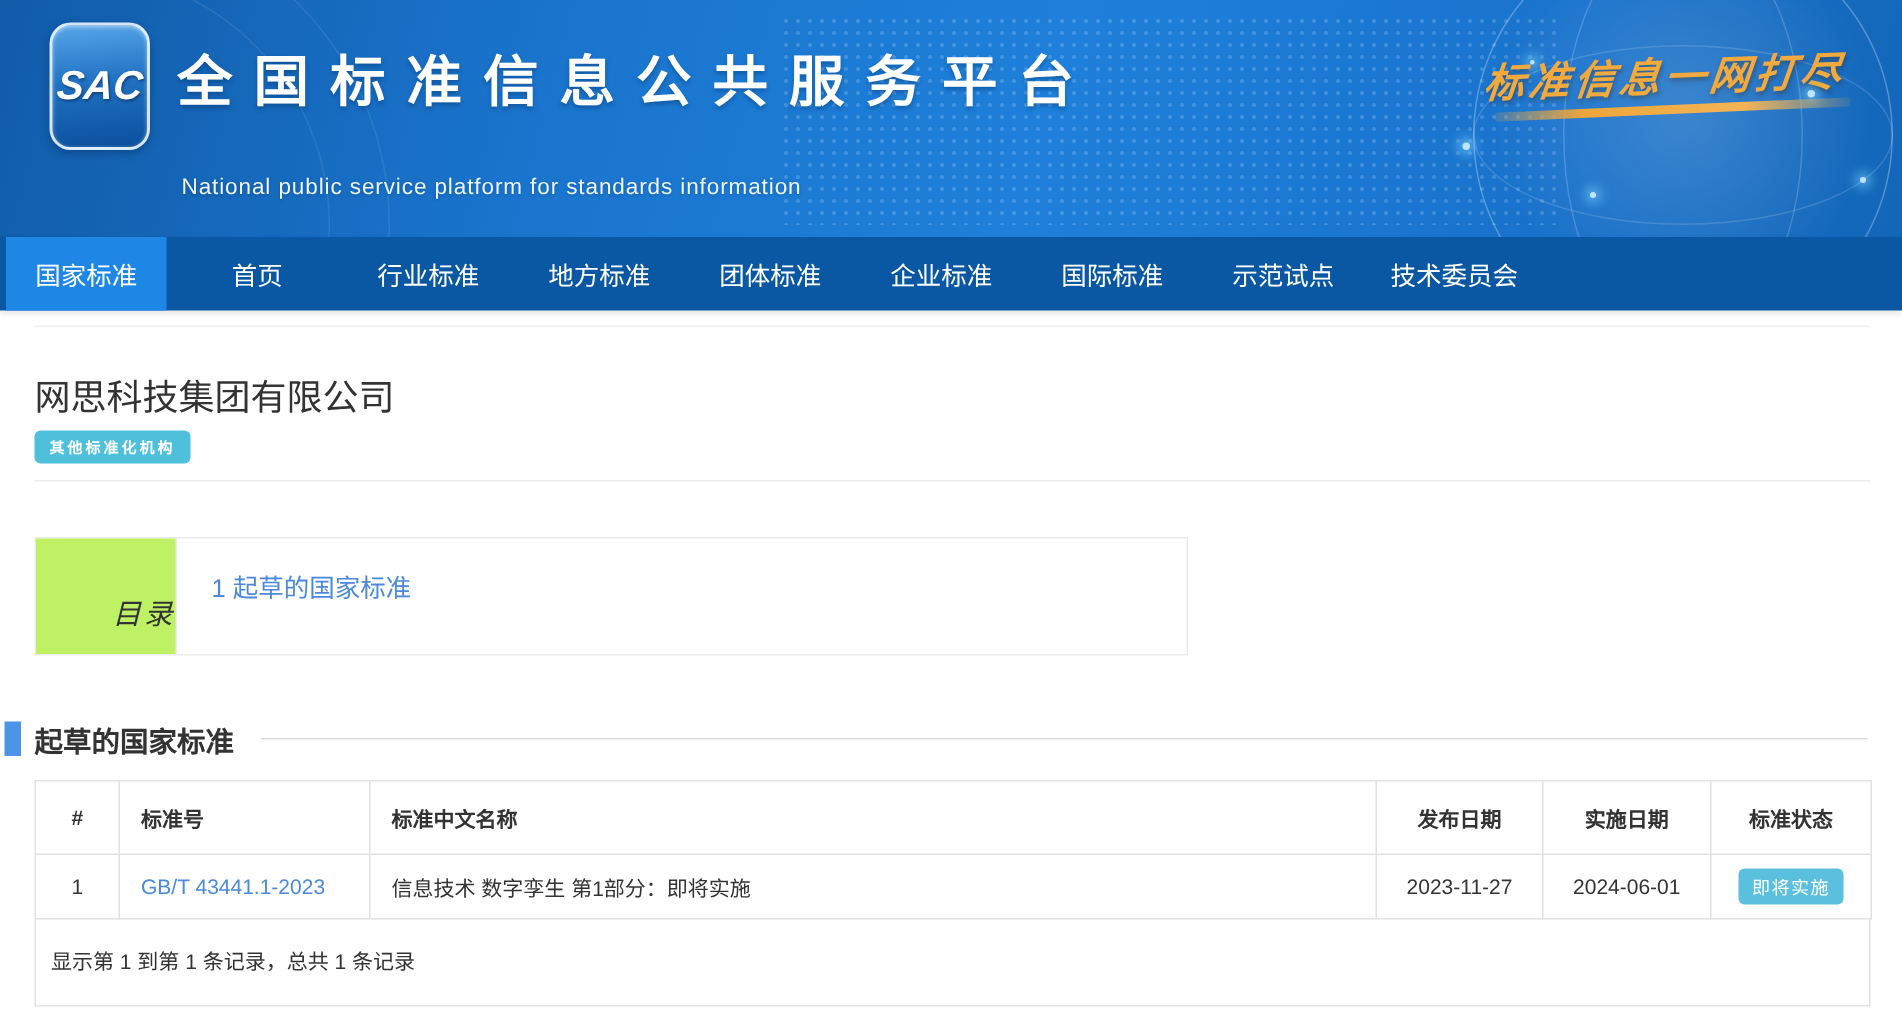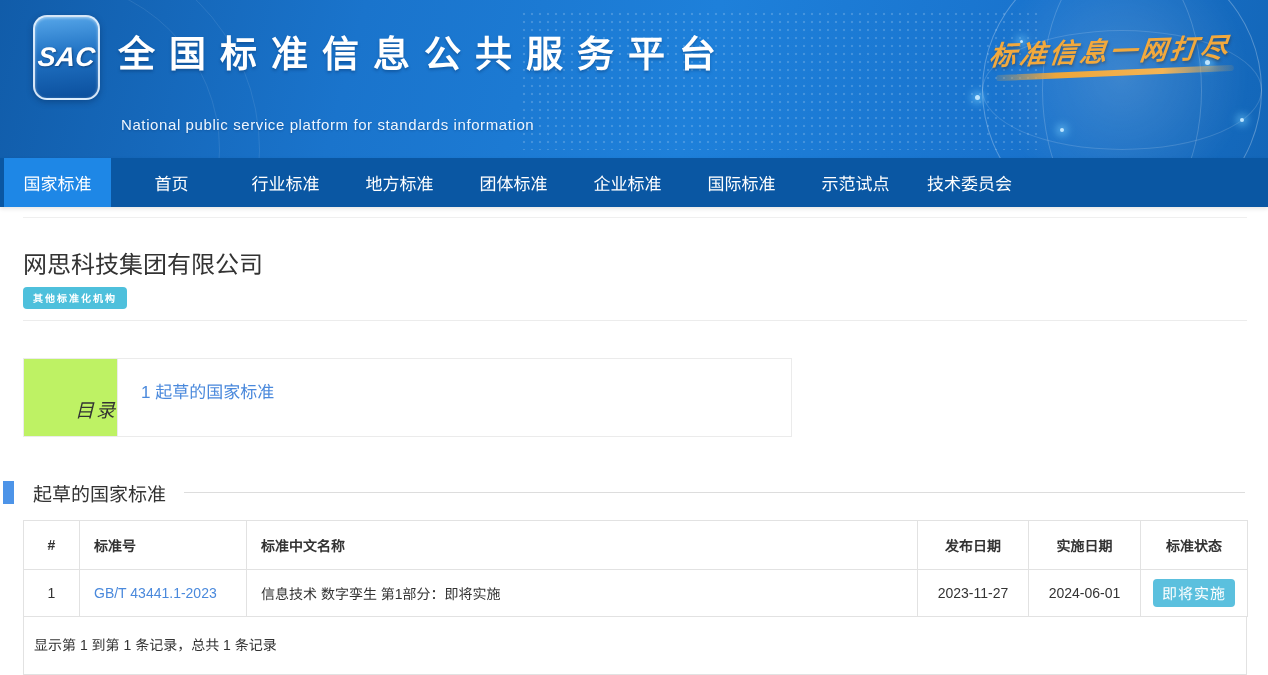--- a/index.html
+++ b/index.html
@@ -66,32 +66,32 @@
 
   .catalog-panel{ margin-top:37px; width:769px; min-height:79px; border:1px solid #ebebeb; display:flex; }
   .catalog-label-cell{ width:94px; background:#bef264; border-right:1px solid #ebebeb;
     display:flex; justify-content:flex-end; align-items:flex-end; padding-bottom:14px;font-style:italic; }
   .catalog-label{ font-size:19px; color:#333; letter-spacing:2px; }
   .catalog-links{ flex:1; padding:19px 0 0 23px; }
   .catalog-link{ color:#4a89dc; font-size:17px; text-decoration:none; cursor:pointer; }
 
   .section-header{ margin-top:44px; display:flex; align-items:center; position:relative; height:23px; }
   .section-bar{ position:absolute; left:-20px; top:0; width:11px; height:23px; background:#4d94e8; }
-  .section-title{ margin-left:10px; font-size:19px; font-weight:normal; color:#333; white-space:nowrap; }
+  .section-title{ font-size:19px; font-weight:bold; color:#333; white-space:nowrap; }
   .section-rule{ flex:1; height:1px; background:#ddd; margin-left:18px; margin-right:2px; }
 
   .std-table-wrap{ margin-top:16px; }
   table.std-table{ width:100%; border-collapse:collapse; table-layout:fixed; }
   .std-table th, .std-table td{ border:1px solid #e2e2e2; font-size:14px; color:#333; }
   .std-table th{ font-weight:bold; padding:14px 8px; text-align:left; }
   .std-table td{ padding:9px 8px; }
   .col-c{ text-align:center !important; }
   .cell-pad{ padding-left:14px !important; }
   a.std-link{ color:#4a89dc; text-decoration:none; cursor:pointer; }
-  .status-badge{ display:inline-block; background:#5bc0de; color:#fff; font-size:15px;
+  .status-badge{ display:inline-block; background:#5bc0de; color:#fff; font-size:12px;
     letter-spacing:1px; padding:3px 9px 4px; border-radius:4px; }
   .table-footer{ border:1px solid #e2e2e2; border-top:none; padding:17px 10px 20px; font-size:14px; color:#333; }
 </style>
 </head>
 <body>
 
 <header class="site-header">
   <div class="hdr-dots"></div>
   <div class="hdr-arc arc1"></div>
   <div class="hdr-arc arc2"></div>

